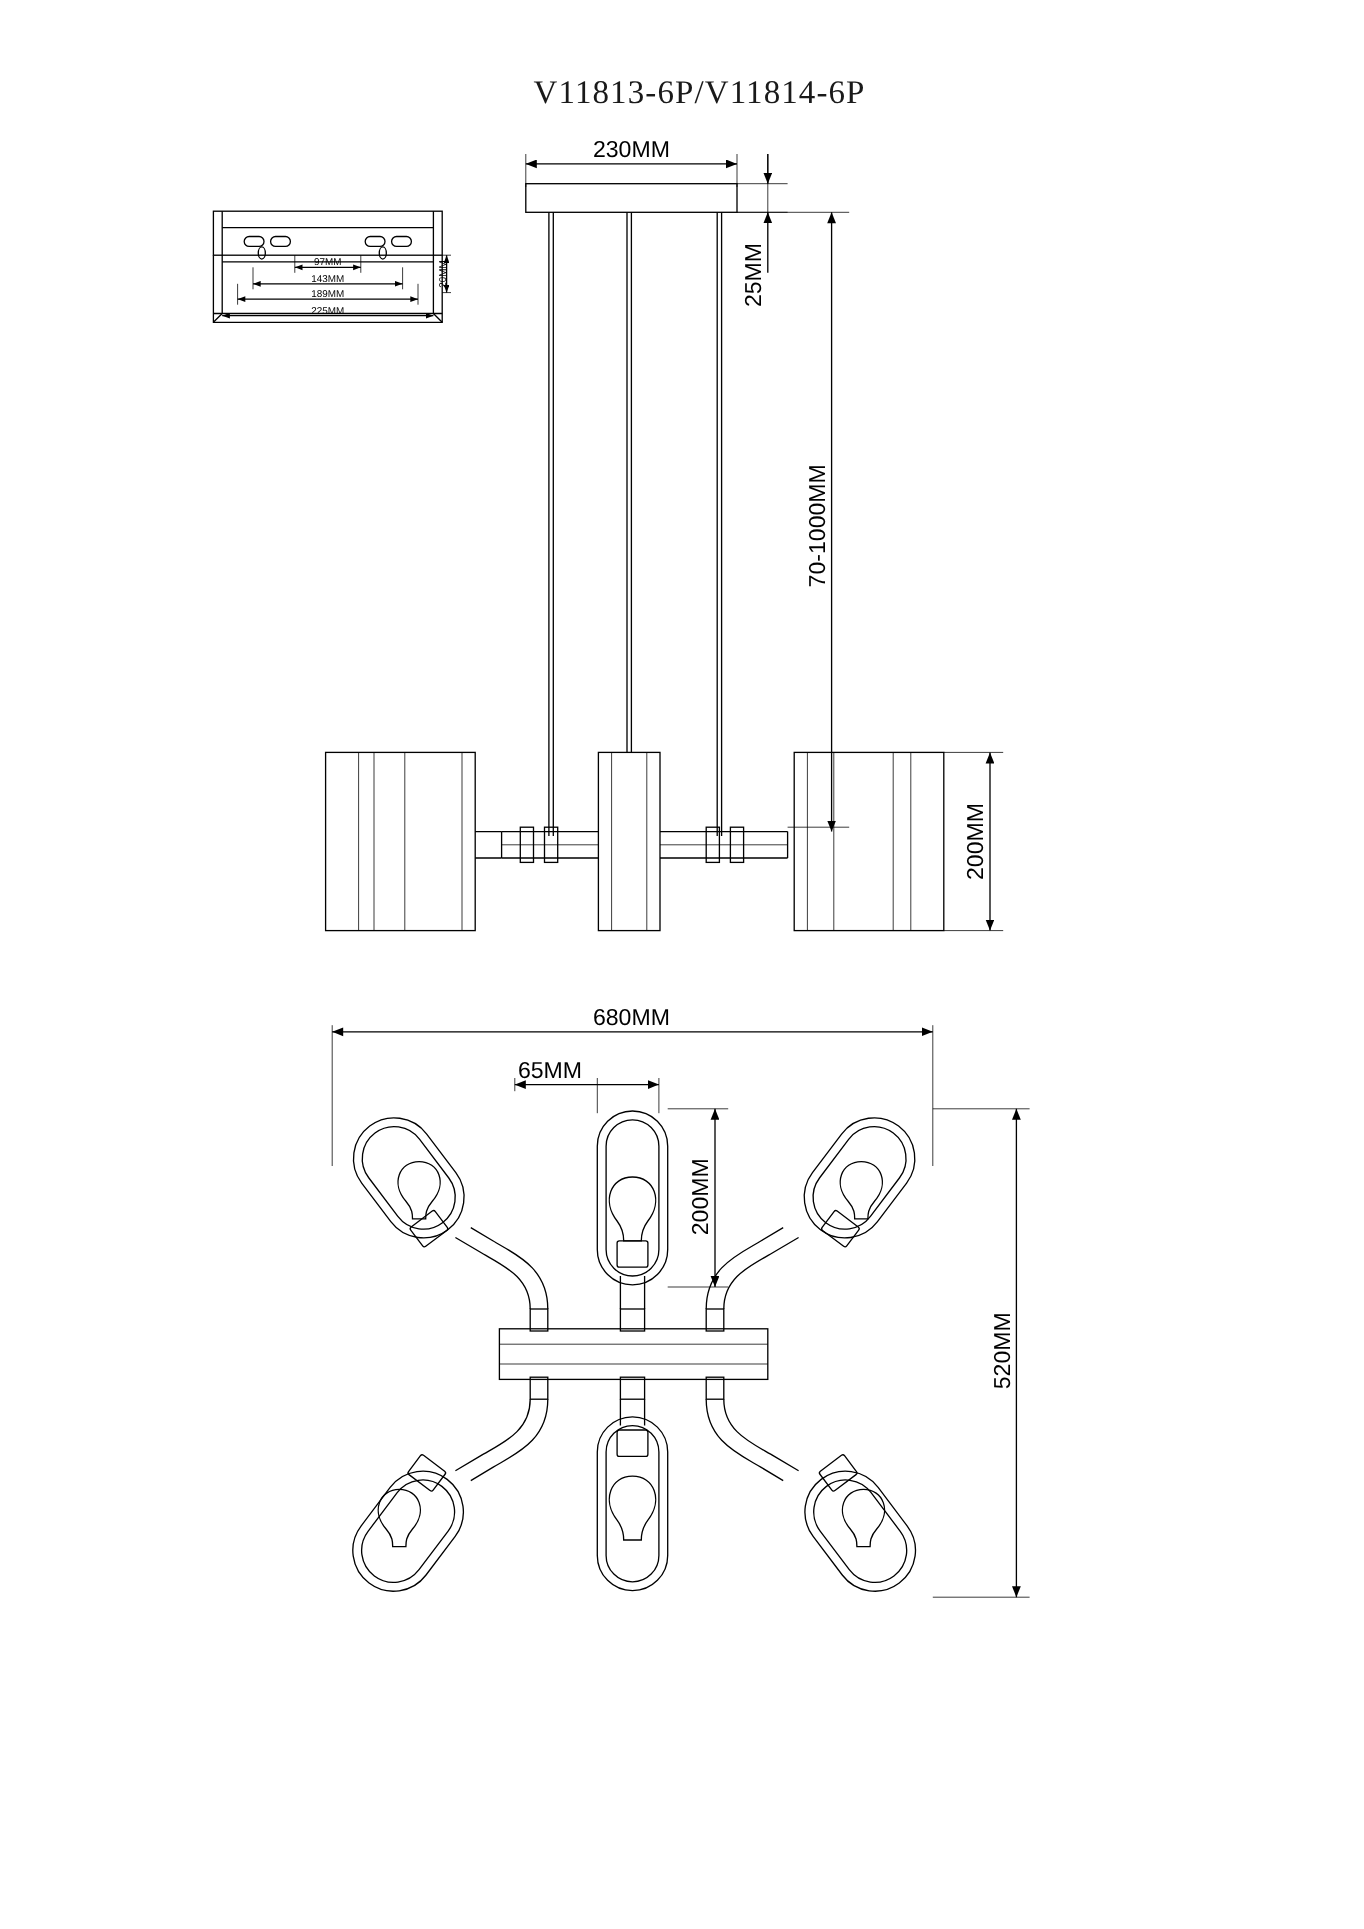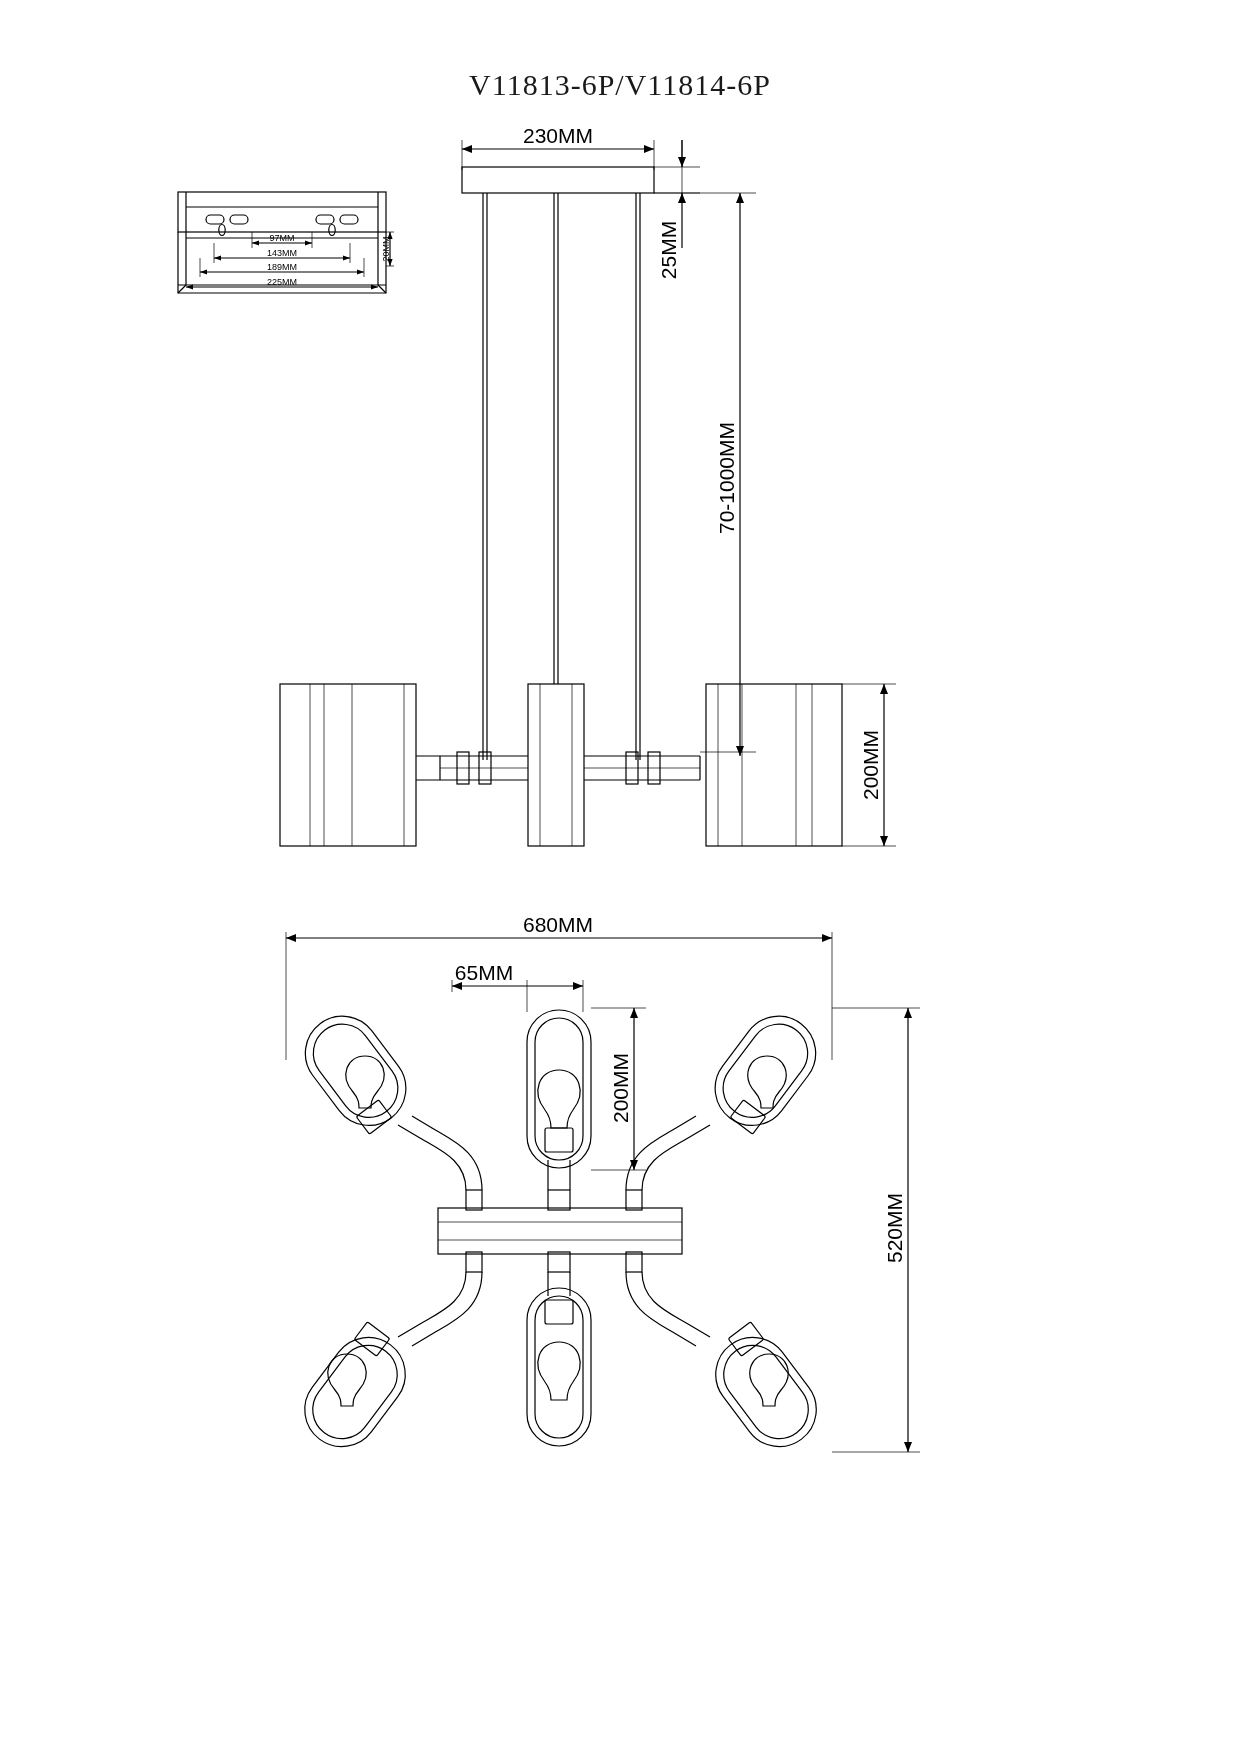--- a/index.html
+++ b/index.html
@@ -10,21 +10,21 @@
   body {
     width: 1240px;
     height: 1754px;
     font-family: "Liberation Sans", sans-serif;
     color: #000000;
     position: relative;
     overflow: hidden;
   }
   #sheet {
     position: absolute;
-    left: 0; top: 0;
+    left: 16px; top: 0;
     width: 992px;
     height: 1754px;
   }
   .title {
     position: absolute;
     left: 0;
     top: 68px;
     width: 1240px;
     text-align: center;
     font-size: 30px;

